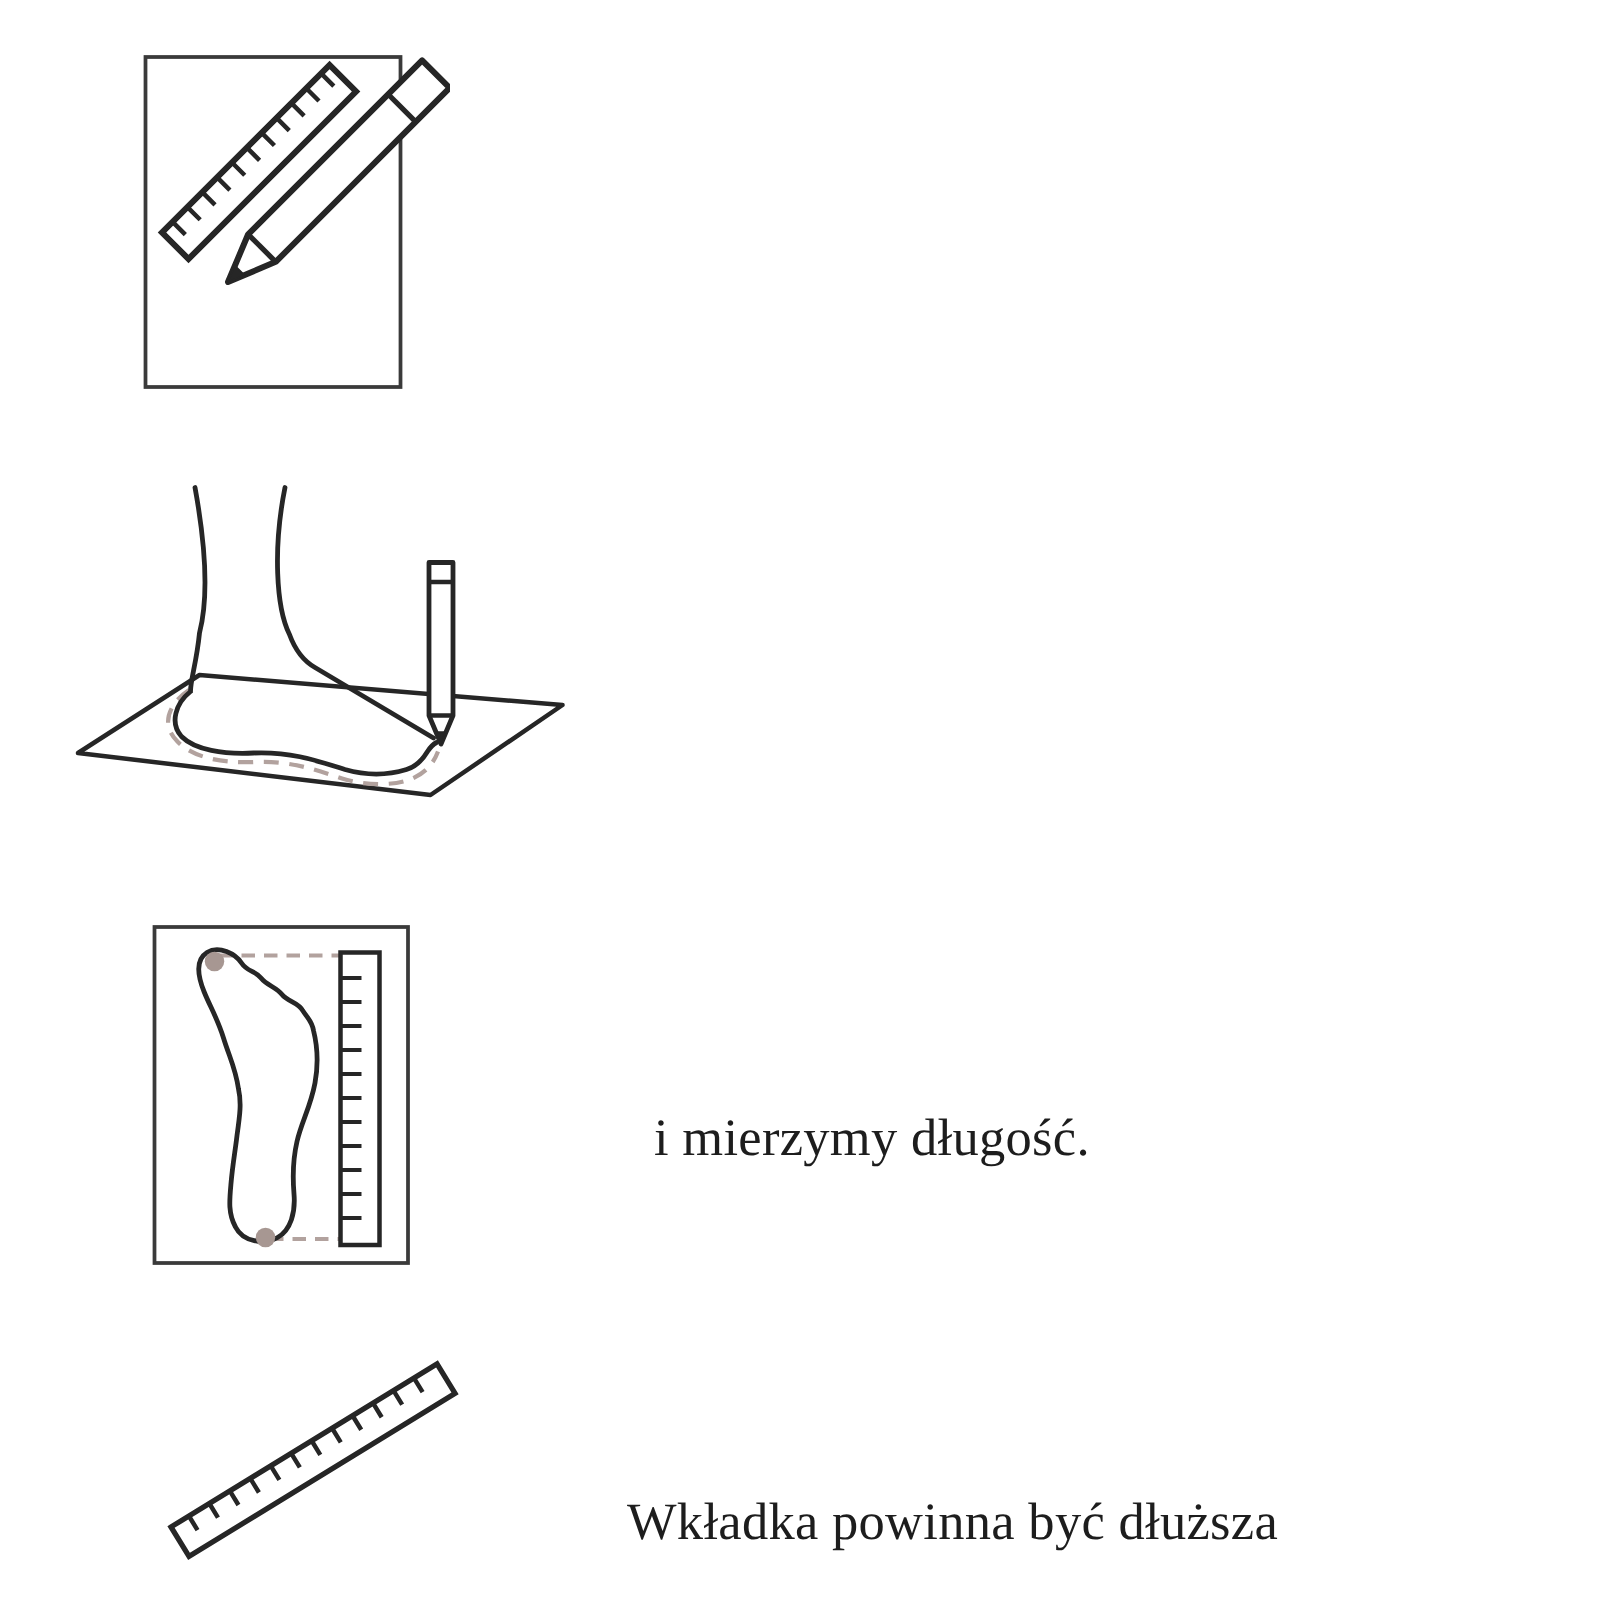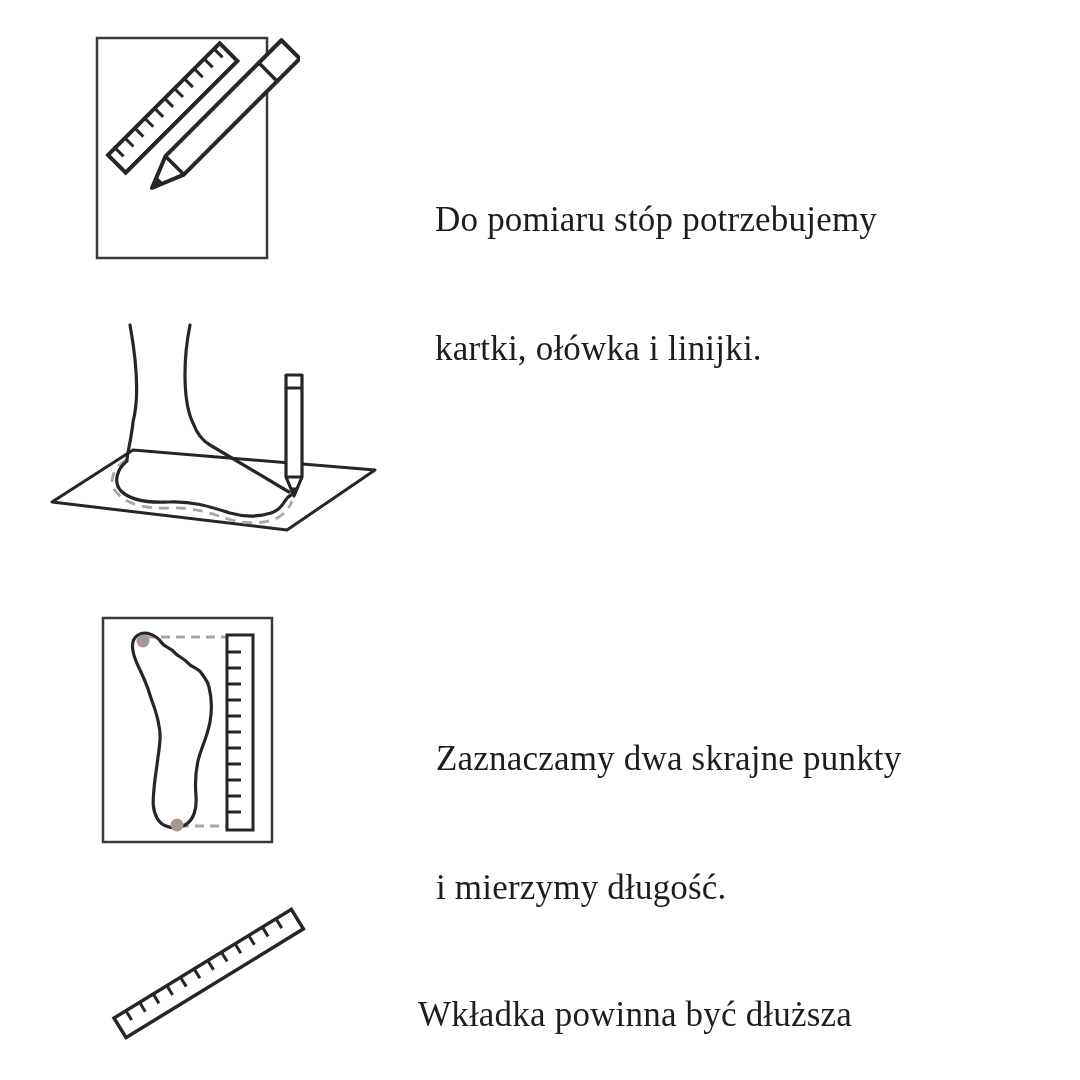--- a/index.html
+++ b/index.html
@@ -55,24 +55,20 @@
         <path d="M10,0 V12 M24,0 V12 M38,0 V12 M52,0 V12 M66,0 V12 M80,0 V12 M94,0 V12 M108,0 V12 M122,0 V12 M136,0 V12 M150,0 V12" stroke-width="3" fill="none"></path>
       </g>
       <g transform="translate(62,158) rotate(-45)" stroke="#262626" fill="#ffffff" stroke-linejoin="round">
         <path d="M0,0 L32,-13 L196,-13 L196,13 L32,13 Z" stroke-width="4"></path>
         <line x1="32" y1="-13" x2="32" y2="13" stroke-width="3.5"></line>
         <line x1="164" y1="-13" x2="164" y2="13" stroke-width="3.5"></line>
         <path d="M0,0 L11,-4.5 L11,4.5 Z" fill="#262626" stroke-width="1"></path>
       </g>
     </svg>
   </div>
-  <div class="text-block text-1">
-    <span class="line">Do pomiaru stóp potrzebujemy</span>
-    <span class="line">kartki, ołówka i linijki.</span>
-  </div>
 
   <div class="icon-box icon-2">
     <svg width="365" height="230" viewBox="0 0 365 230">
       <polygon points="22,192 103,140 345,160 257,220" fill="#ffffff" stroke="#262626" stroke-width="3" stroke-linejoin="round"></polygon>
       <path d="M96,150 C84,158 76,172 88,184 C98,195 118,199 140,198 C163,197 180,203 198,209 C214,214 233,214 245,209 C254,205 259,199 262,191" fill="none" stroke="#b2a29e" stroke-width="2.8" stroke-dasharray="10 7"></path>
       <path d="M100,15 C106,48 110,85 103,112 C101,132 97,143 97,151 C87,159 83,172 91,181 C100,190 119,193 139,192 C164,191 181,197 200,203 C214,207 228,207 241,203 C248,201 252,196 255,191 C257,188 259,186 261,185" fill="none" stroke="#262626" stroke-width="3.2" stroke-linecap="round"></path>
       <path d="M160,15 C152,55 154,95 163,113 C167,124 173,131 180,135 L259,182" fill="none" stroke="#262626" stroke-width="3.2" stroke-linecap="round"></path>
       <g stroke="#262626" fill="#ffffff" stroke-linejoin="round">
         <path d="M256,65 H272 V167 L264,186 L256,167 Z" stroke-width="3.2"></path>
         <line x1="256" y1="78" x2="272" y2="78" stroke-width="3"></line>
@@ -89,21 +85,20 @@
       <g stroke="#262626" fill="#ffffff">
         <rect x="127" y="20" width="26" height="195" stroke-width="3"></rect>
         <path d="M127,37 H141 M127,53 H141 M127,69 H141 M127,85 H141 M127,101 H141 M127,117 H141 M127,133 H141 M127,149 H141 M127,165 H141 M127,181 H141 M127,197 H141" stroke-width="2.8" fill="none"></path>
       </g>
       <path d="M38,20 C46,15 57,21 61,27 C65,33 70,32 74,37 C78,42 84,43 88,48 C92,53 99,53 102,59 C106,65 108,66 109,72 C112,84 112,96 110,107 C107,123 101,133 98,146 C95,159 95,169 96,181 C97,193 94,205 85,210 C76,215 62,213 57,203 C52,194 53,185 54,174 C55,162 57,151 58,142 C60,128 61,120 59,111 C57,97 53,90 49,77 C45,64 40,56 36,46 C32,36 30,25 38,20 Z" fill="none" stroke="#262626" stroke-width="3.2"></path>
       <circle cx="43" cy="26" r="6.5" fill="#a79792"></circle>
       <circle cx="77" cy="210" r="6.5" fill="#a79792"></circle>
     </svg>
   </div>
   <div class="text-block text-3">
-    <span class="line">Zaznaczamy dwa skrajne punkty</span>
     <span class="line">i mierzymy długość.</span>
   </div>
 
   <div class="icon-box icon-4">
     <svg width="225" height="150" viewBox="0 0 225 150">
       <g transform="translate(14,123) rotate(-31.5)" stroke="#262626" fill="#ffffff">
         <rect x="0" y="0" width="208" height="23" stroke-width="3.5"></rect>
         <path d="M14,0 V11 M30,0 V11 M46,0 V11 M62,0 V11 M78,0 V11 M94,0 V11 M110,0 V11 M126,0 V11 M142,0 V11 M158,0 V11 M174,0 V11 M190,0 V11" stroke-width="3" fill="none"></path>
       </g>
     </svg>

